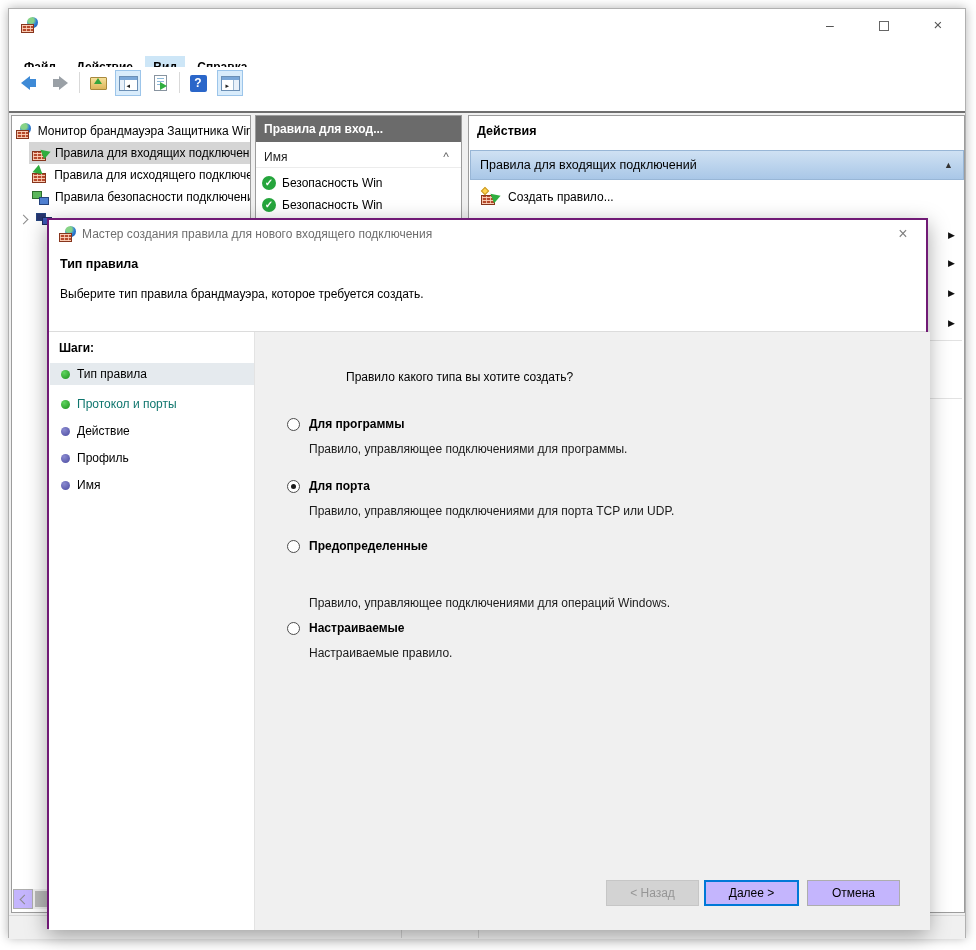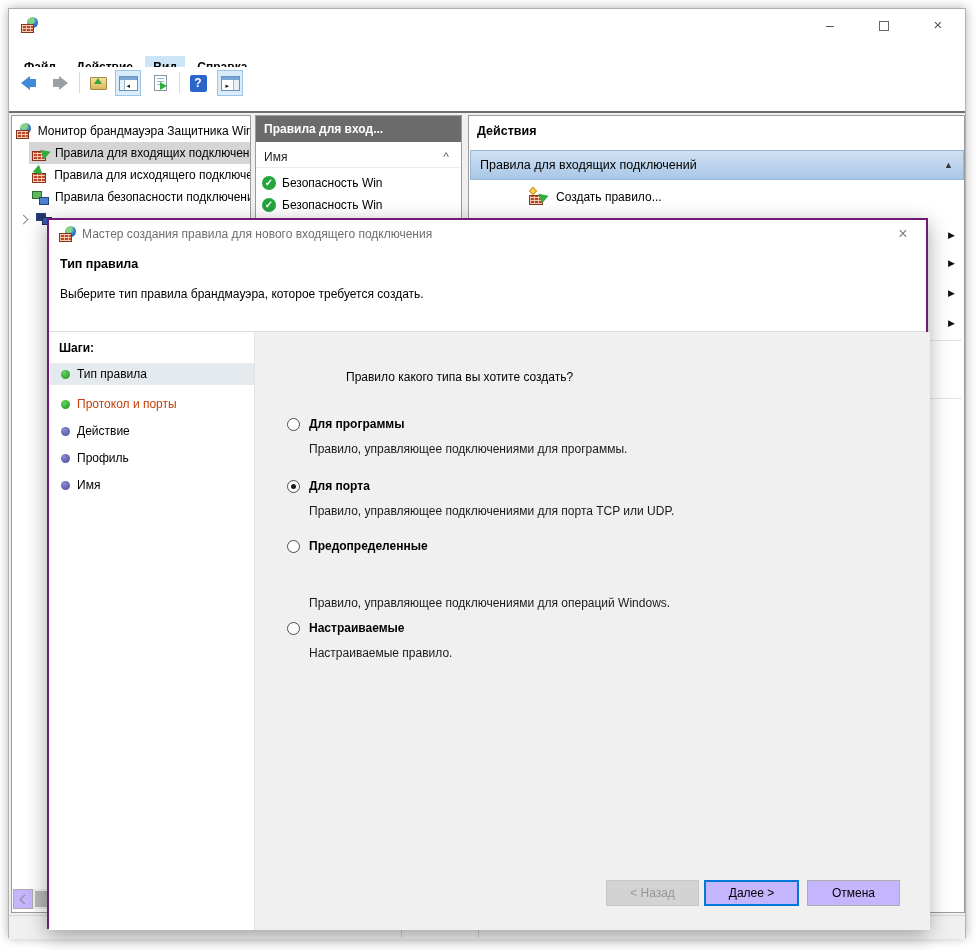--- a/index.html
+++ b/index.html
@@ -100,21 +100,21 @@
   .col-head .sort { position:absolute; right:12px; top:0; color:#666; }
   .list-row { position:absolute; left:0; width:100%; height:22px; display:flex; align-items:center; white-space:nowrap; overflow:hidden; }
   .list-row .icon-check { margin-left:6px; flex:none; }
   .list-row .lbl { margin-left:6px; overflow:hidden; }
 
   .act-title { position:absolute; left:8px; top:8px; font-weight:bold; font-size:12.5px; }
   .act-header { position:absolute; left:1px; top:34px; width:494px; height:30px;
       background:linear-gradient(#cfe1f3,#a9c7e7); border:1px solid #98b6d6; display:flex; align-items:center; }
   .act-header .lbl { margin-left:9px; font-size:12.5px; }
   .act-header .col { position:absolute; right:10px; font-size:9px; color:#333; }
-  .act-item { position:absolute; left:0; width:494px; height:26px; display:flex; align-items:center;padding-left:48px; }
+  .act-item { position:absolute; left:0; width:494px; height:26px; display:flex; align-items:center; }
   .act-item .ic { margin-left:12px; }
   .act-item .lbl { margin-left:9px; }
   .act-arrow { position:absolute; right:8px; font-size:9px; color:#111; }
   .act-sep { position:absolute; left:2px; width:491px; height:1px; background:#e2e2e2; }
 
   .statusbar { position:absolute; left:0; top:906px; width:100%; height:22px; background:#f0f0f0; border-top:1px solid #d7d7d7; }
   .statusbar .vd { position:absolute; top:0; width:1px; height:22px; background:#d0d0d0; }
 
   
   .dialog { position:absolute; left:47px; top:218px; width:881px; height:711px; background:#fff; border:2px solid #701a75; box-shadow:0 6px 20px rgba(0,0,0,.35); z-index:10; }
@@ -127,21 +127,21 @@
   .dlg-divider { position:absolute; left:0; top:111px; width:100%; height:1px; background:#dcdcdc; }
 
   .steps-panel { position:absolute; left:0; top:112px; width:206px; height:598px; background:#fff; border-right:1px solid #e3e3e3; }
   .steps-label { position:absolute; left:10px; top:9px; font-weight:bold; }
   .step { position:absolute; left:1px; width:204px; height:22px; display:flex; align-items:center; }
   .step .bullet { width:9px; height:9px; border-radius:50%; margin-left:11px; flex:none; }
   .step .bullet.done { background:radial-gradient(circle at 35% 30%, #5ed45e, #1e8f1e); }
   .step .bullet.todo { background:radial-gradient(circle at 35% 30%, #8a8ad0, #4a4aa0); }
   .step .lbl { margin-left:7px; }
   .step.current { background:#e5eaee; }
-  .step.link .lbl { color:#c2410c; }
+  .step.link .lbl { color:#0f766e; }
 
   .dlg-content { position:absolute; left:206px; top:112px; width:675px; height:598px; background:#f0f0f0; }
 
   .q { position:absolute; left:258px; top:150px;margin-left:39px; }
   .radio { position:absolute; left:238px; width:13px; height:13px; border:1px solid #4d4d4d; border-radius:50%; background:#fff; }
   .radio.checked::after { content:""; position:absolute; left:3px; top:3px; width:5px; height:5px; border-radius:50%; background:#1a1a1a; }
   .opt-label { position:absolute; left:260px; font-weight:bold; }
   .opt-desc { position:absolute; left:260px; color:#1a1a1a; }
 
   .combo { position:absolute; left:258px; top:340px; width:563px; height:26px; background:#d6d6d6; border:1px solid #b5b5b5; color:#828282; line-height:24px; padding-left:8px; }

